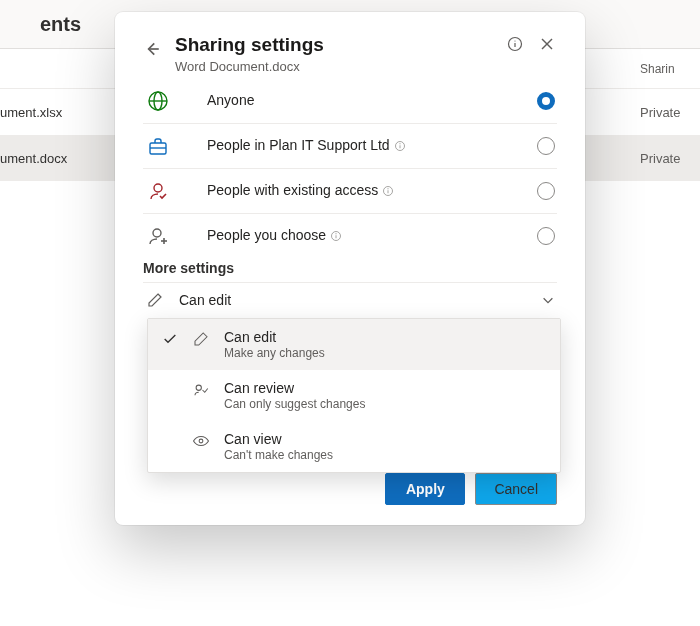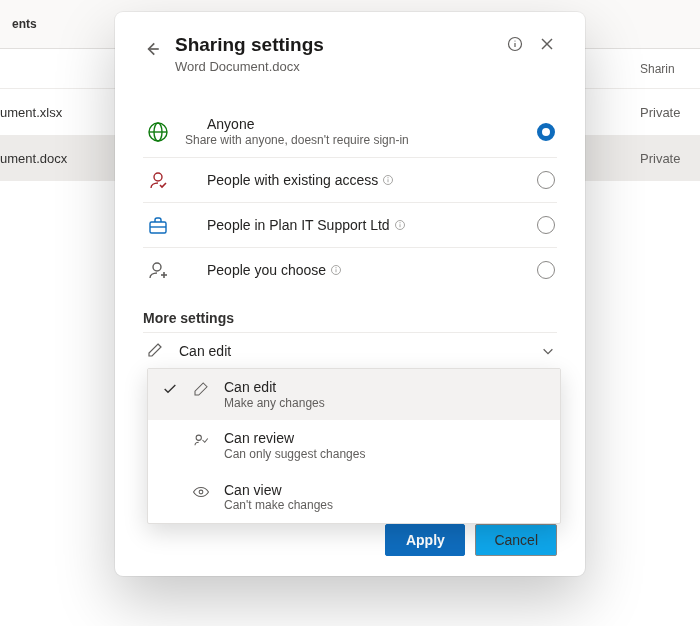--- a/index.html
+++ b/index.html
@@ -18,23 +18,24 @@
   .bg-header {
     height: 49px;
     background: #faf9f8;
     border-bottom: 1px solid #e1dfdd;
     display:flex;
     align-items:center;
     padding-left: 0;
   }
   .bg-title {
     font-weight:600;
-    font-size:12px;
+    font-size:20px;
     color:#323130;
-    padding-left: 12px;
+    padding-left: 0;
+    margin-left: 40px;
   }
   .bg-cols {
     height: 40px;
     border-bottom:1px solid #edebe9;
     display:flex;
     align-items:center;
   }
   .bg-col-sharing {
     position:absolute;
     right:0;
@@ -66,21 +67,21 @@
     background:#fff;
     border-radius:8px;
     box-shadow: 0 25px 60px rgba(0,0,0,.22), 0 0 0 1px rgba(0,0,0,.05);
     padding: 22px 28px 20px 28px;
   }
   .dlg-header {
     display:flex;
     align-items:flex-start;
     gap:14px;
     position:relative;
-    margin-bottom: 36px;
+    margin-bottom: 8px;
   }
   .back-arrow {
     margin-top:6px;
     width:18px; height:18px;
     color:#605e5c;
     cursor:pointer;
     flex:none;
   }
   .dlg-titles { flex:1; }
   .dlg-title {
@@ -269,23 +270,40 @@
       <div class="opt">
         <span class="ico">
           <svg width="24" height="24" viewBox="0 0 24 24" style="color:#107c10">
             <use href="#ic-globe"></use>
           </svg>
         </span>
         <div class="texts">
           <div class="t1">
             <span>Anyone</span>
           </div>
-          <div class="t2">Share with anyone, doesn't require sign-in</div>
         </div>
         <span class="radio sel"></span>
+      </div>
+      <div class="opt">
+        <span class="ico">
+          <svg width="24" height="24" viewBox="0 0 24 24" style="color:#0f6cbd">
+            <use href="#ic-briefcase"></use>
+          </svg>
+        </span>
+        <div class="texts">
+          <div class="t1">
+            <span>People in Plan IT Support Ltd</span>
+            <span class="info">
+              <svg width="12" height="12" viewBox="0 0 16 16">
+                <use href="#ic-info-sm"></use>
+              </svg>
+            </span>
+          </div>
+        </div>
+        <span class="radio"></span>
       </div>
       <div class="opt">
         <span class="ico">
           <svg width="24" height="24" viewBox="0 0 24 24" style="color:#a4262c">
             <use href="#ic-person-check"></use>
           </svg>
         </span>
         <div class="texts">
           <div class="t1">
             <span>People with existing access</span>
@@ -293,57 +311,39 @@
               <svg width="12" height="12" viewBox="0 0 16 16">
                 <use href="#ic-info-sm"></use>
               </svg>
             </span>
           </div>
         </div>
         <span class="radio"></span>
       </div>
       <div class="opt">
         <span class="ico">
-          <svg width="24" height="24" viewBox="0 0 24 24" style="color:#0f6cbd">
-            <use href="#ic-briefcase"></use>
-          </svg>
-        </span>
-        <div class="texts">
-          <div class="t1">
-            <span>People in Plan IT Support Ltd</span>
-            <span class="info">
-              <svg width="12" height="12" viewBox="0 0 16 16">
-                <use href="#ic-info-sm"></use>
-              </svg>
-            </span>
-          </div>
-        </div>
-        <span class="radio"></span>
-      </div>
-      <div class="opt">
-        <span class="ico">
           <svg width="24" height="24" viewBox="0 0 24 24" style="color:#605e5c">
             <use href="#ic-person-plus"></use>
           </svg>
         </span>
         <div class="texts">
           <div class="t1">
             <span>People you choose</span>
             <span class="info">
               <svg width="12" height="12" viewBox="0 0 16 16">
                 <use href="#ic-info-sm"></use>
               </svg>
             </span>
           </div>
         </div>
         <span class="radio"></span>
       </div>
     </div>
 
-  <div class="section-label" style="margin-top:18px">More settings</div>
+  <div class="section-label" style="margin-top:2px">More settings</div>
 
   <div class="dd-trigger">
     <span class="dd-ico">
       <svg viewBox="0 0 16 16" width="16" height="16" fill="none" stroke="#605e5c" stroke-width="1.2">
         <path d="M11 2l3 3-9 9H2v-3l9-9z"></path>
       </svg>
     </span>
     <span class="lbl">Can edit</span>
     <span class="chev">
       <svg viewBox="0 0 16 16" width="14" height="14" fill="none" stroke="currentColor" stroke-width="1.4">

